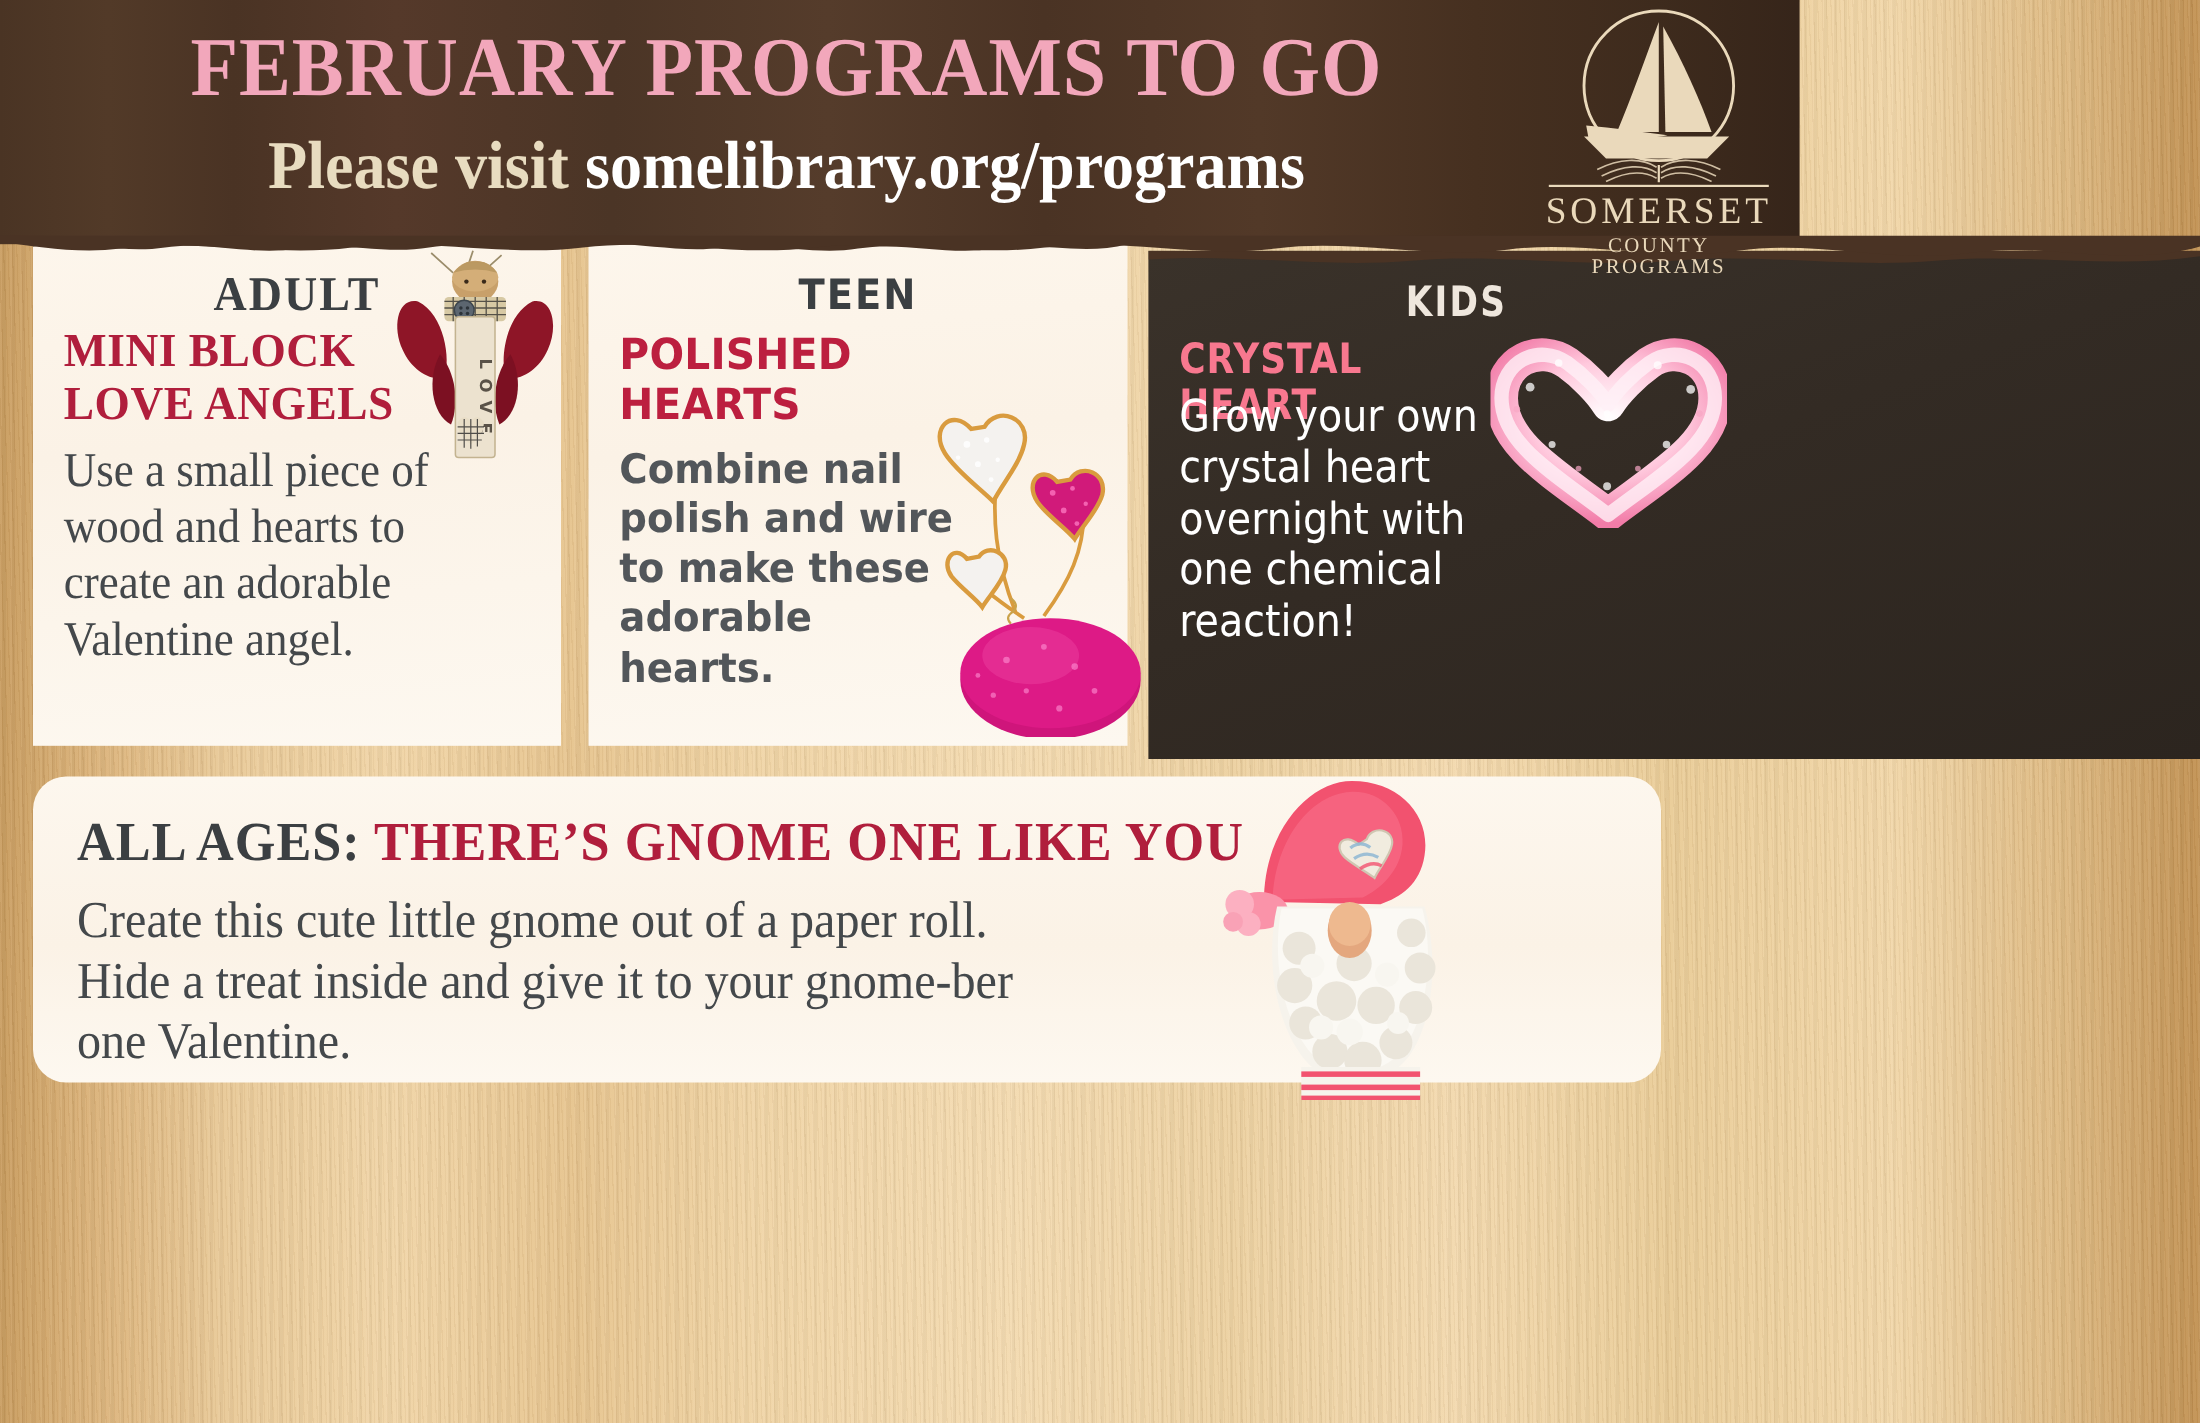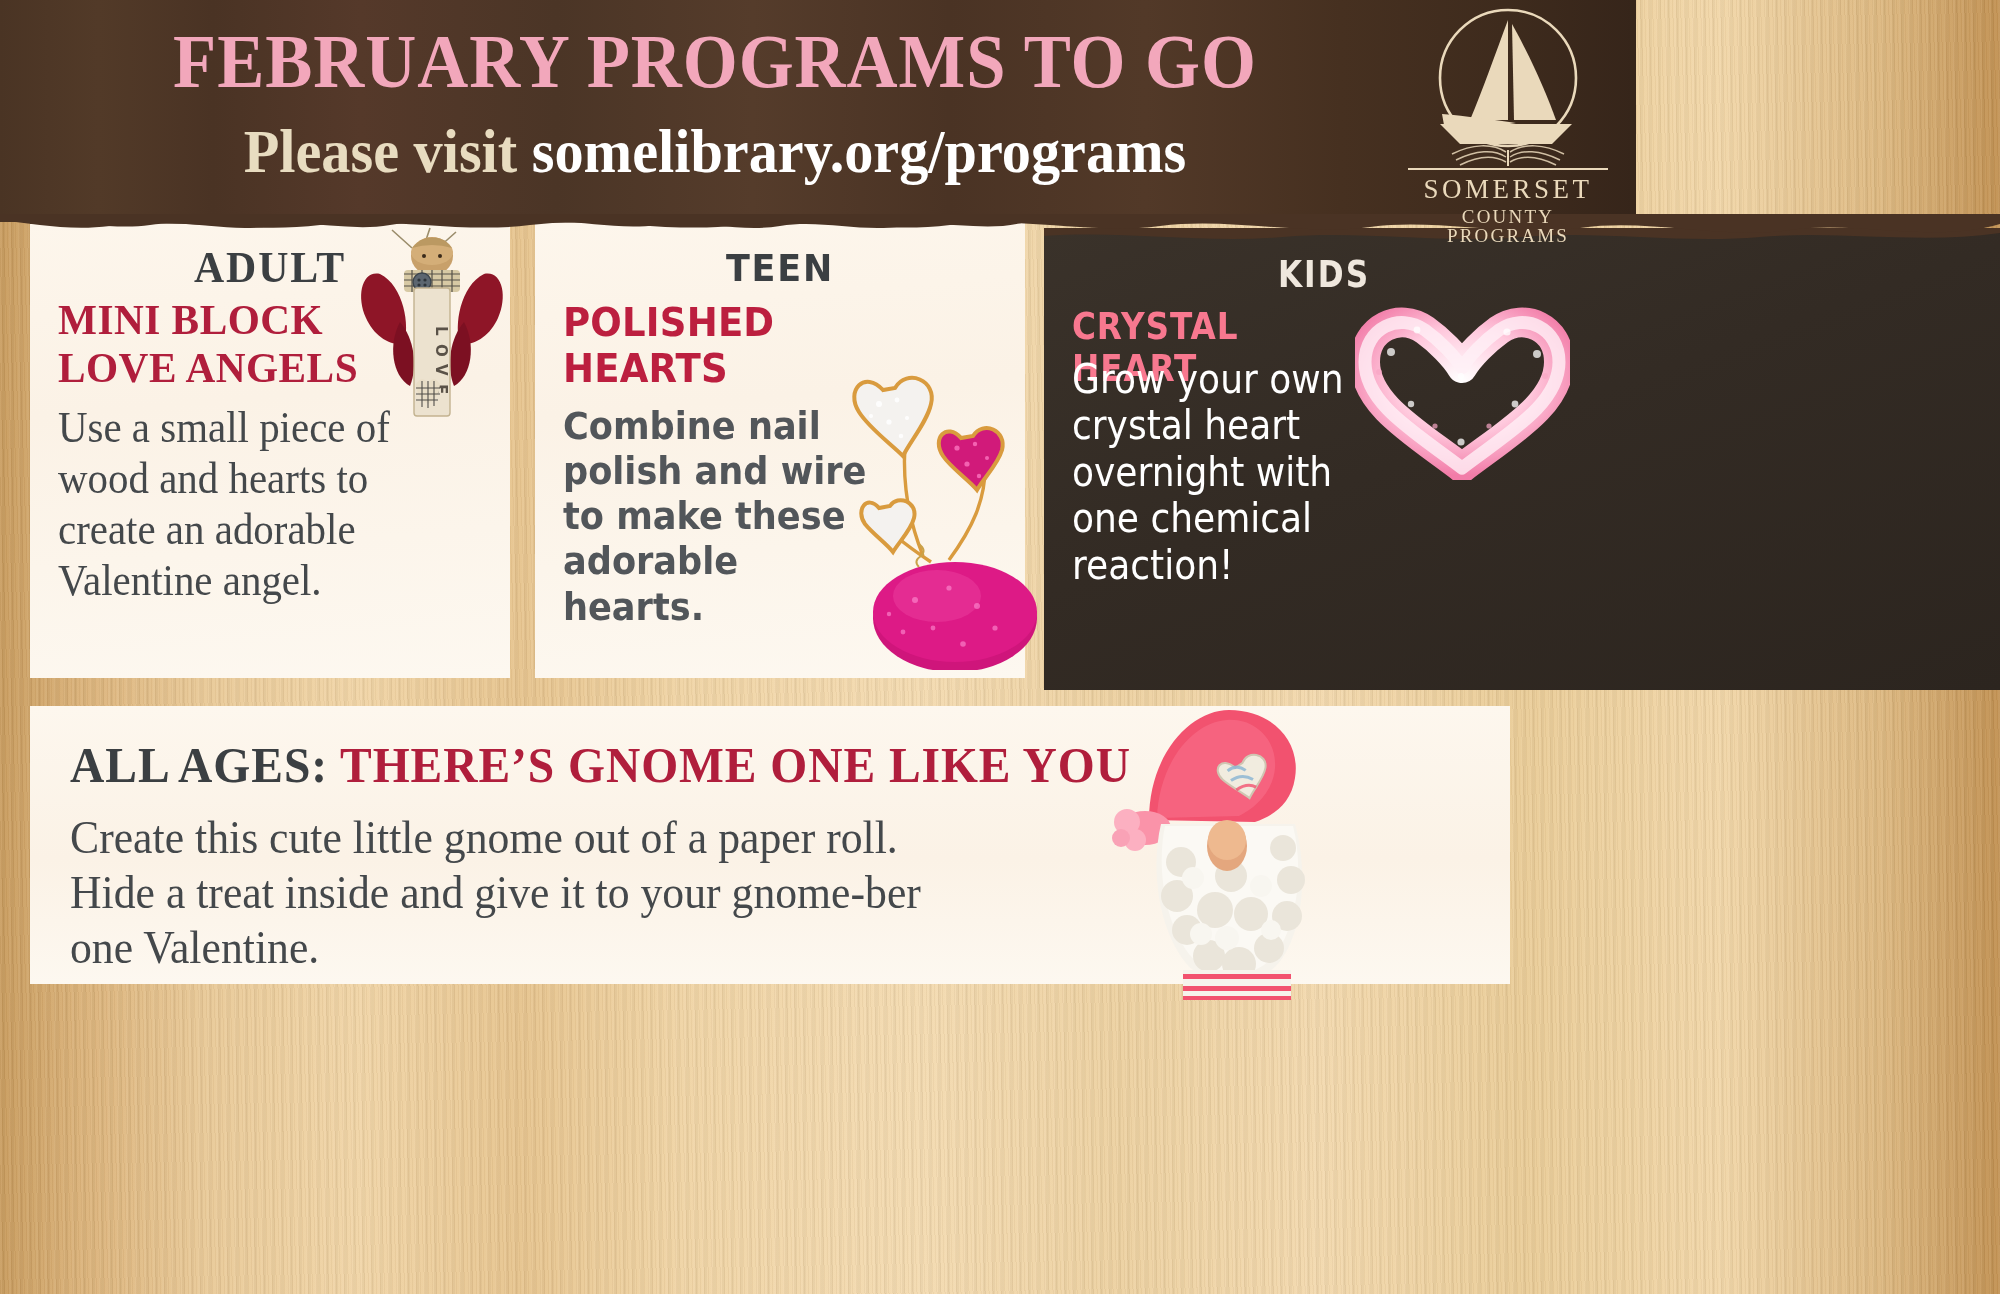--- a/index.html
+++ b/index.html
@@ -71,41 +71,41 @@
 
   
   #logo { position:absolute; right:24px; top:4px; width:208px; height:212px; }
   #logo svg { display:block; }
   #logo .wordmark {
     text-align:center;
     font-family:"Liberation Serif", serif;
     color:#ead9bb;
     line-height:1;
   }
-  #logo .wm1 { font-size:27px; letter-spacing:3.5px; }
+  #logo .wm1 { font-size:34px; letter-spacing:3.5px; }
   #logo .wm2 { font-size:19px; letter-spacing:2.2px; margin-top:4px; }
 
   
   .panel {
     position:absolute;
     overflow:hidden;
   }
   .panel-cream {
     background:linear-gradient(175deg,#fdf6ec 0%, #fbf2e6 40%, #fdf8f0 100%);
   }
   .panel-dark {
     background:linear-gradient(160deg,#3a322a 0%, #332b24 45%, #2c251f 100%);
   }
   .panel-wave { position:absolute; left:0; top:0; width:100%; height:22px; display:block; }
 
   #panel-adult { left:30px;   top:216px; width:480px;  height:462px; }
   #panel-teen  { left:535px;  top:216px; width:490px;  height:462px; }
   #panel-kids  { left:1044px; top:228px; width:956px;  height:462px; }
   #panel-allages { left:30px; top:706px; width:1480px; height:278px;
-    background:linear-gradient(180deg,#fdf7ee 0%, #fbf2e6 55%, #fdf8f0 100%); }
+    background:linear-gradient(180deg,#fdf7ee 0%, #fbf2e6 55%, #fdf8f0 100%);border-radius:30px; }
 
   
   .cat-serif {
     font-family:"Liberation Serif", serif;
     font-weight:700;
     font-size:44px;
     color:#3b3f42;
     letter-spacing:2px;
     text-align:center;
     transform:scaleX(0.95);

